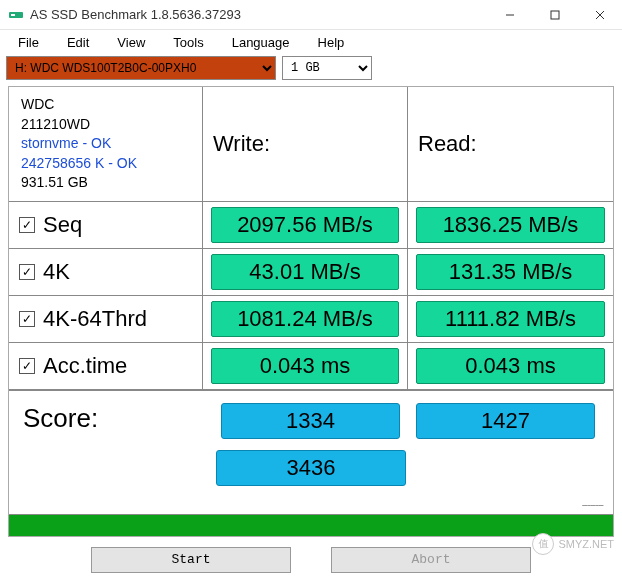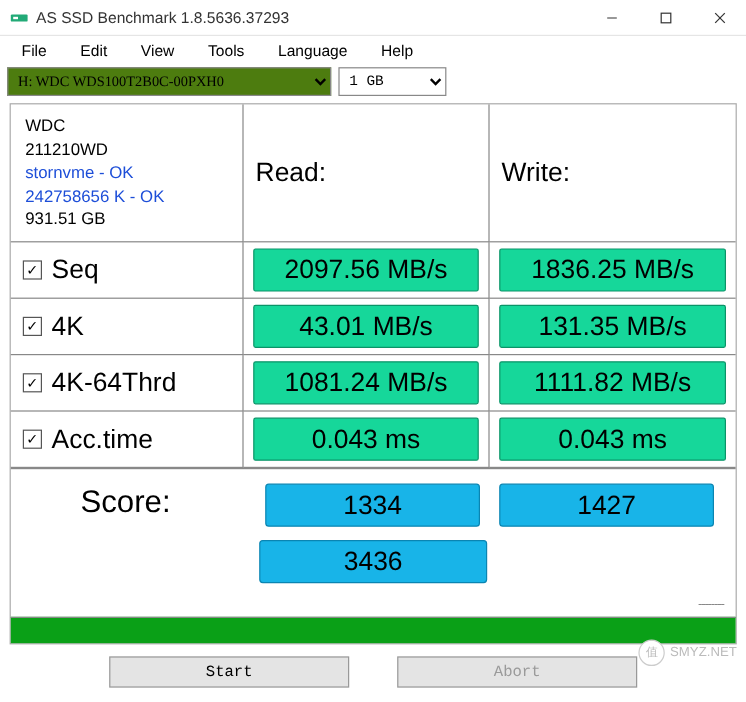--- a/index.html
+++ b/index.html
@@ -42,24 +42,24 @@
   .toolbar {
     display: flex;
     align-items: center;
     padding: 2px 6px 6px 6px;
     gap: 6px;
   }
   .drive-select {
     width: 270px;
     height: 24px;
     border: 1px solid #888;
-    font-family: Liberation Serif, serif;
+    font-family: Liberation Sans, sans-serif;
     font-size: 12px;
     padding: 0 4px;
-    background: #4d7c0f;
+    background: #c2410c;
   }
   .size-select {
     width: 90px;
     height: 24px;
     border: 1px solid #888;
     font-family: "Courier New", monospace;
     font-size: 12px;
     padding: 0 4px;
     background: #fff;
   }
@@ -111,21 +111,20 @@
     justify-content: center;
     text-align: right;
   }
   .score-row {
     border-top: 1px solid #888;
     padding: 8px 10px 10px;
   }
   .score-label {
     font-size: 26px;
     padding: 4px 4px 10px;
-    margin-left: 44px;
   }
   .score-flex {
     display: grid;
     grid-template-columns: 194px 1fr 1fr;
     align-items: center;
   }
   .score-box {
     background: #18b4e8;
     border: 1px solid #0a85b2;
     border-radius: 3px;
@@ -240,22 +239,22 @@
 
 <div class="main-area">
   <div class="grid">
     <div class="cell info-cell">
       <div>WDC</div>
       <div>211210WD</div>
       <div class="ok">stornvme - OK</div>
       <div class="ok">242758656 K - OK</div>
       <div>931.51 GB</div>
     </div>
+    <div class="cell hdr">Write:</div>
     <div class="cell hdr">Read:</div>
-    <div class="cell hdr">Write:</div>
 
     <div class="cell row-label">
       <span class="chk">✓</span>
       <span>Seq</span>
     </div>
     <div class="cell val-cell">
         <div class="val-box">2097.56 MB/s</div>
       </div>
     <div class="cell val-cell">
         <div class="val-box">1836.25 MB/s</div>

